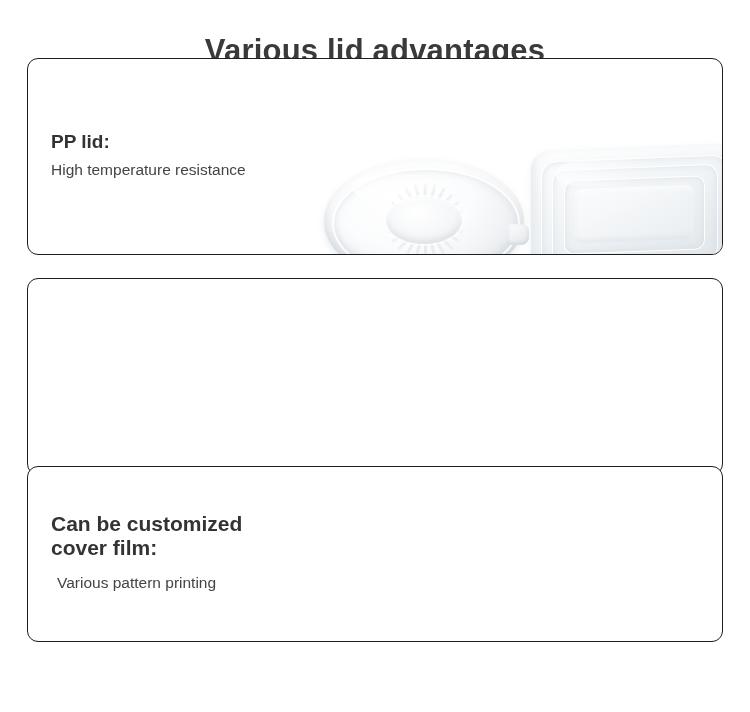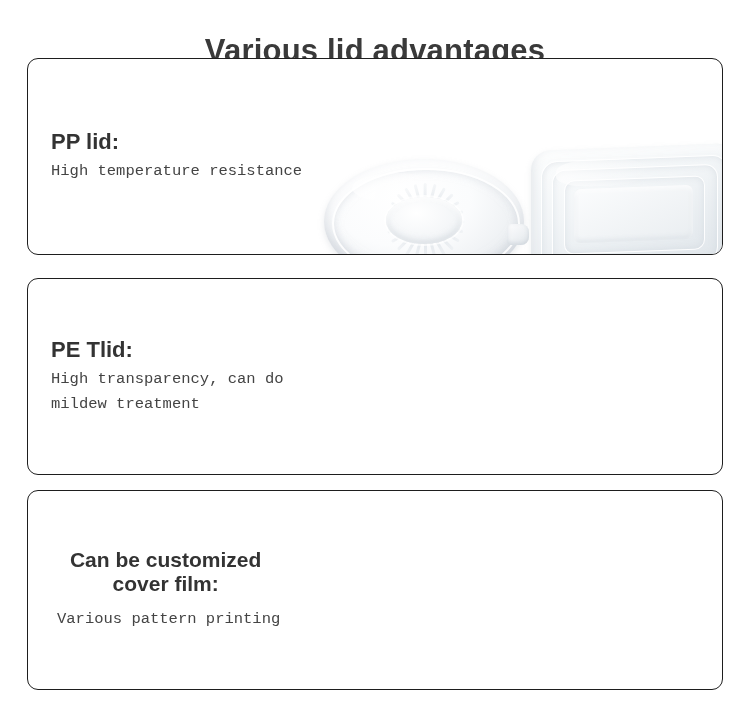--- a/index.html
+++ b/index.html
@@ -24,45 +24,44 @@
     left:27px;
     width:696px;
     border:1.3px solid #1e1e1e;
     border-radius:11px;
     background:#fff;
     box-sizing:border-box;
     overflow:hidden;
   }
   #card-1{top:58px;height:197px;}
   #card-2{top:278px;height:197px;}
-  #card-3{top:490px;height:200px;text-align:center;}
+  #card-3{top:466px;height:176px;}
 
   .card-inner{position:relative;width:100%;height:100%;}
   .text-block{
     position:absolute;
     left:23px;
     top:50%;
     transform:translateY(-50%);
     z-index:5;
   }
   .card-heading{
-    font-size:22px;
+    font-size:19px;
     font-weight:bold;
     color:#333333;
     line-height:1.18;
     margin:0 0 5px 0;
     white-space:pre-line;
   }
   .card-sub{
     font-size:15.5px;
     color:#444444;
     line-height:1.6;
     margin:0;
     white-space:pre-line;
-    font-family:Liberation Mono, monospace;
   }
   #card-3 .card-heading{font-size:21px;line-height:1.15;}
   #card-3 .card-sub{padding-left:6px;padding-top:6px;}
 
   .media{position:absolute;top:0;left:0;width:100%;height:100%;}
   .prod{position:absolute;}
   .sheen{position:absolute;background:linear-gradient(105deg,rgba(255,255,255,.95),rgba(255,255,255,0));}
 
   
   #pp-round{left:296px;top:100px;width:200px;height:125px;}
@@ -174,25 +173,20 @@
         <div class="panel"></div>
 
         <div class="sheen sh1"></div>
       </div>
     </div>
   </div>
 </section>
 
 <section class="card" id="card-2">
   <div class="card-inner">
-    <div class="text-block">
-      <div class="card-heading">PE Tlid:</div>
-      <div class="card-sub">High transparency, can do
-mildew treatment</div>
-    </div>
 
     <div class="media">
       
       
 
       
       
 
       
       

